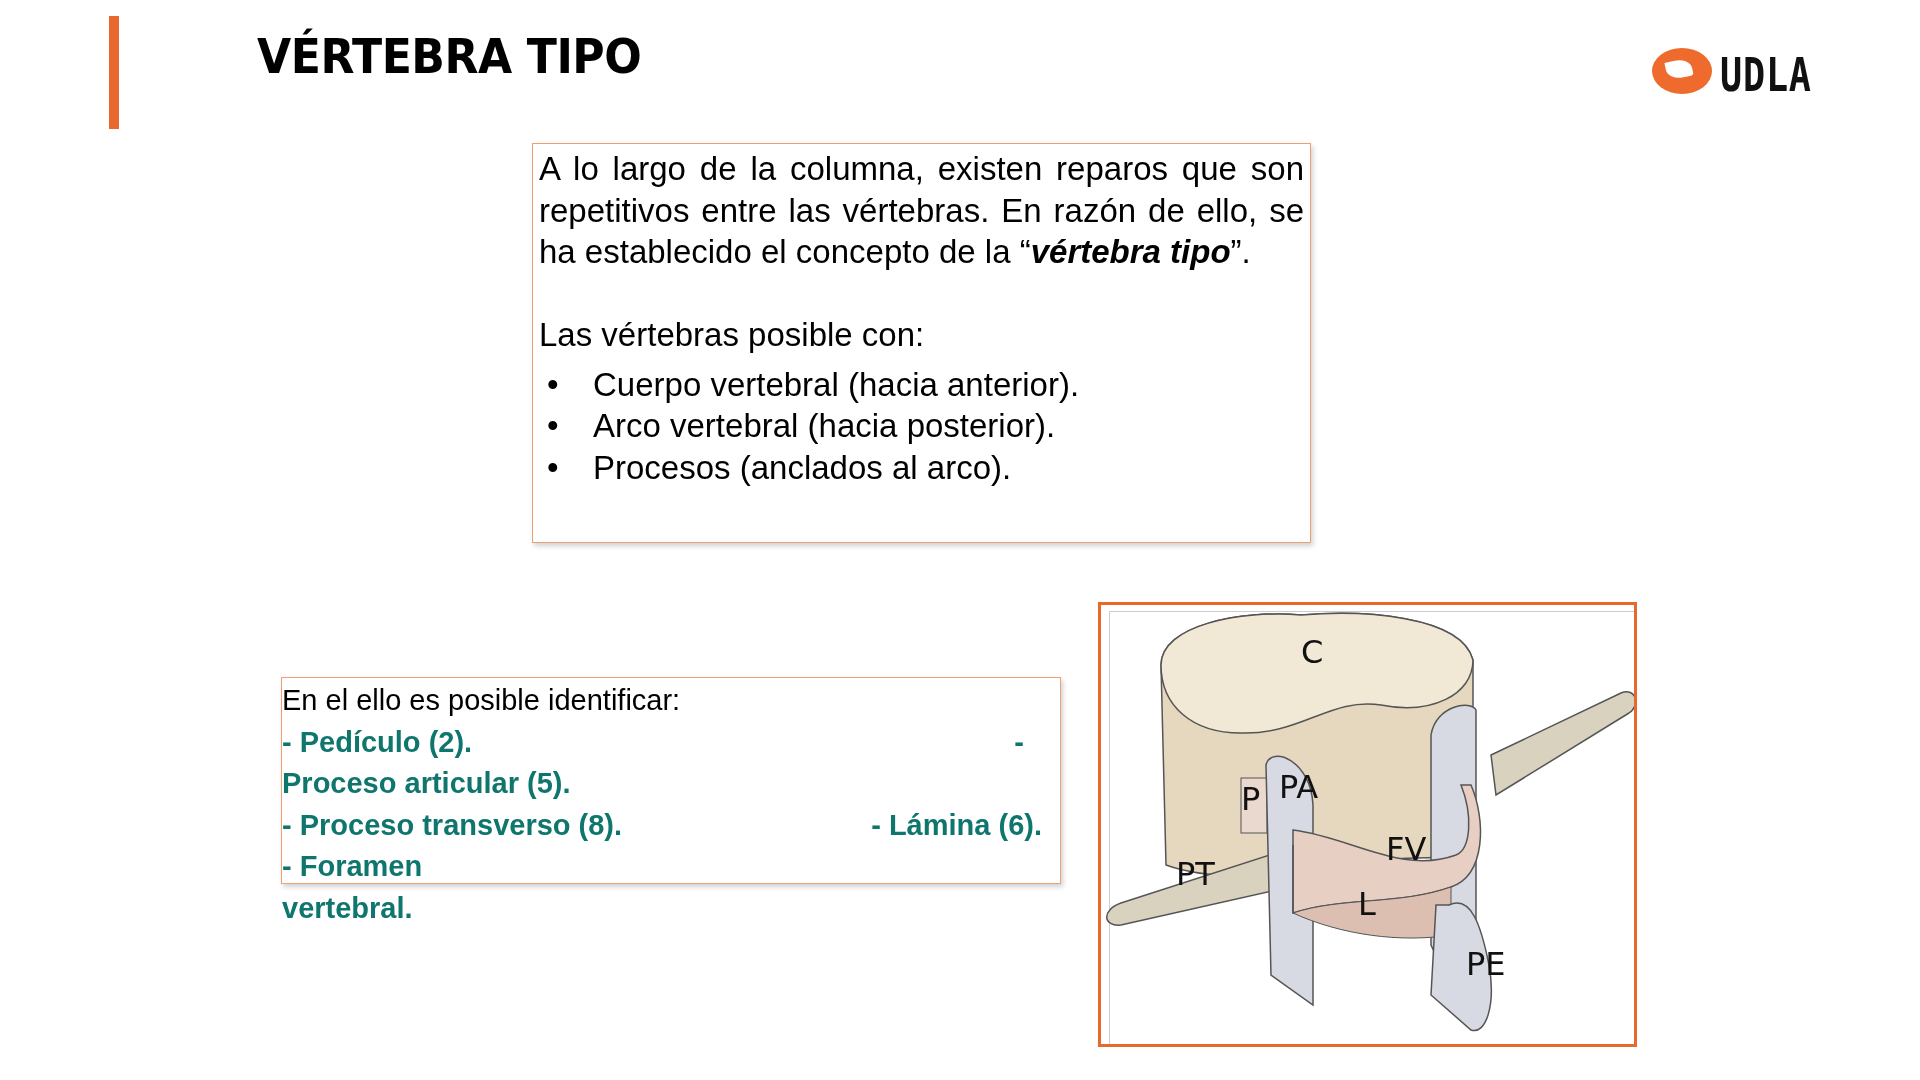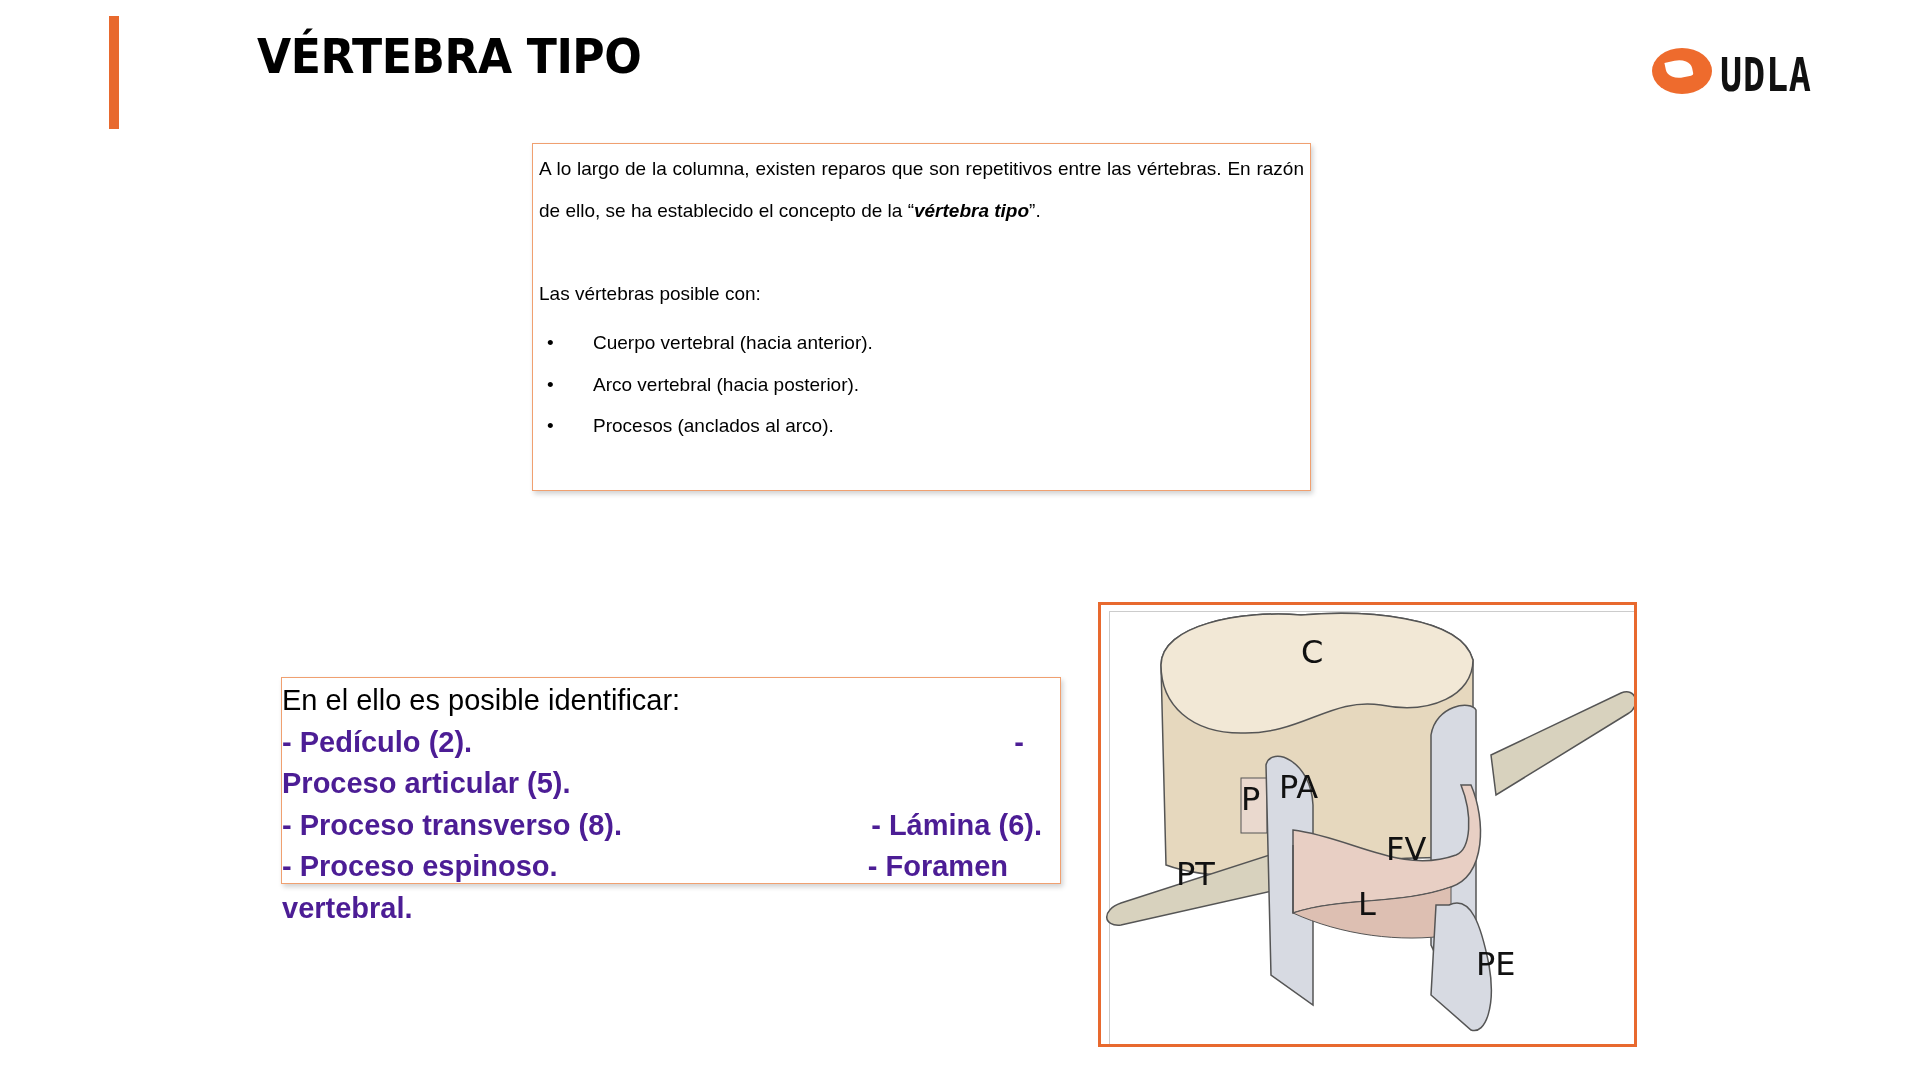--- a/index.html
+++ b/index.html
@@ -37,40 +37,40 @@
       font-size: 46px; font-weight: bold; color: #111; letter-spacing: 1px;
       font-family: "DejaVu Sans Mono", monospace;
       transform: scaleX(0.8); transform-origin: left center;
     }
     .box {
       position: absolute; border: 1.5px solid #F0A070;
       box-shadow: 2px 3px 5px rgba(0,0,0,0.18);
       background: #fff;
     }
     .intro-box {
-      left: 532px; top: 143px; width: 779px; height: 348px;
+      left: 532px; top: 143px; width: 779px; height: 400px;
       padding: 4px 6px; box-sizing: border-box;
-      font-size: 19px; line-height: 41.5px;
+      font-size: 33px; line-height: 41.5px;
     }
     .intro-para { text-align: justify; text-align-last: left; margin: 0; }
     .intro-para em { font-weight: bold; font-style: italic; }
     .spacer { height: 41.5px; }
     .list { margin: 8px; padding: 0; list-style: none; }
     .list li { position: relative; padding-left: 46px; }
     .list li::before { content: "•"; position: absolute; left: 0; top: 0; }
     .arch-box {
       left: 281px; top: 677px; width: 780px; height: 207px;
       box-sizing: border-box;
     }
     .arch-text {
       position: absolute; left: 282px; top: 680px; width: 760px;
       font-size: 29px; line-height: 41.5px;
     }
     .arch-heading { color: #000; }
-    .orange { color: #4c1d95; font-weight: bold; }
+    .orange { color: #0f766e; font-weight: bold; }
     .row { display: flex; justify-content: space-between; }
     .row .right { padding-right: 18px; }
     .figure {
       position: absolute; left: 1098px; top: 602px; width: 539px; height: 445px;
       border: 3px solid #E8692E; box-sizing: border-box; background: #fff;
     }
     .figure-inner {
       position: absolute; left: 8px; top: 6px; right: 0; bottom: 0;
       border-left: 1px solid #ccc; border-top: 1px solid #ccc;
     }
@@ -108,21 +108,20 @@
   <div class="row orange">
       <span>- Pedículo (2).</span>
       <span class="right">-</span>
     </div>
   <div class="orange">Proceso articular (5).</div>
   <div class="row orange">
       <span>- Proceso transverso (8).</span>
       <span style="padding-right:0">- Lámina (6).</span>
     </div>
   <div class="row orange">
-      <span>- Proceso espinoso.</span>
       <span style="padding-right:34px">- Foramen</span>
     </div>
   <div class="orange">vertebral.</div>
 </div>
 
 <div class="figure">
   <div class="figure-inner"></div>
   <svg width="533" height="439" viewBox="0 0 533 439">
 
     <path d="M60,60 C60,20 140,5 200,10 C260,5 360,10 372,55 L372,250 C340,255 300,250 260,258 C200,268 120,280 65,260 Z" fill="#E6D8BE" stroke="#555" stroke-width="1.5"></path>
@@ -142,14 +141,14 @@
     <path d="M192,240 L192,308 C240,330 300,338 350,330 L350,282 C300,300 240,292 192,308 Z" fill="#DDBFB2" stroke="#555" stroke-width="1"></path>
 
     <path d="M348,300 C370,290 380,320 388,360 C395,400 385,430 370,425 L330,390 L335,300 Z" fill="#D7DAE2" stroke="#555" stroke-width="1.5"></path>
   </svg>
   <span class="fig-label" style="left:200px;top:28px">C</span>
   <span class="fig-label" style="left:140px;top:175px">P</span>
   <span class="fig-label" style="left:178px;top:163px">PA</span>
   <span class="fig-label" style="left:285px;top:225px">FV</span>
   <span class="fig-label" style="left:75px;top:250px">PT</span>
   <span class="fig-label" style="left:257px;top:280px">L</span>
-  <span class="fig-label" style="left:375px;top:340px">PE</span>
+  <span class="fig-label" style="left:365px;top:340px">PE</span>
 </div>
 
 </body></html>

